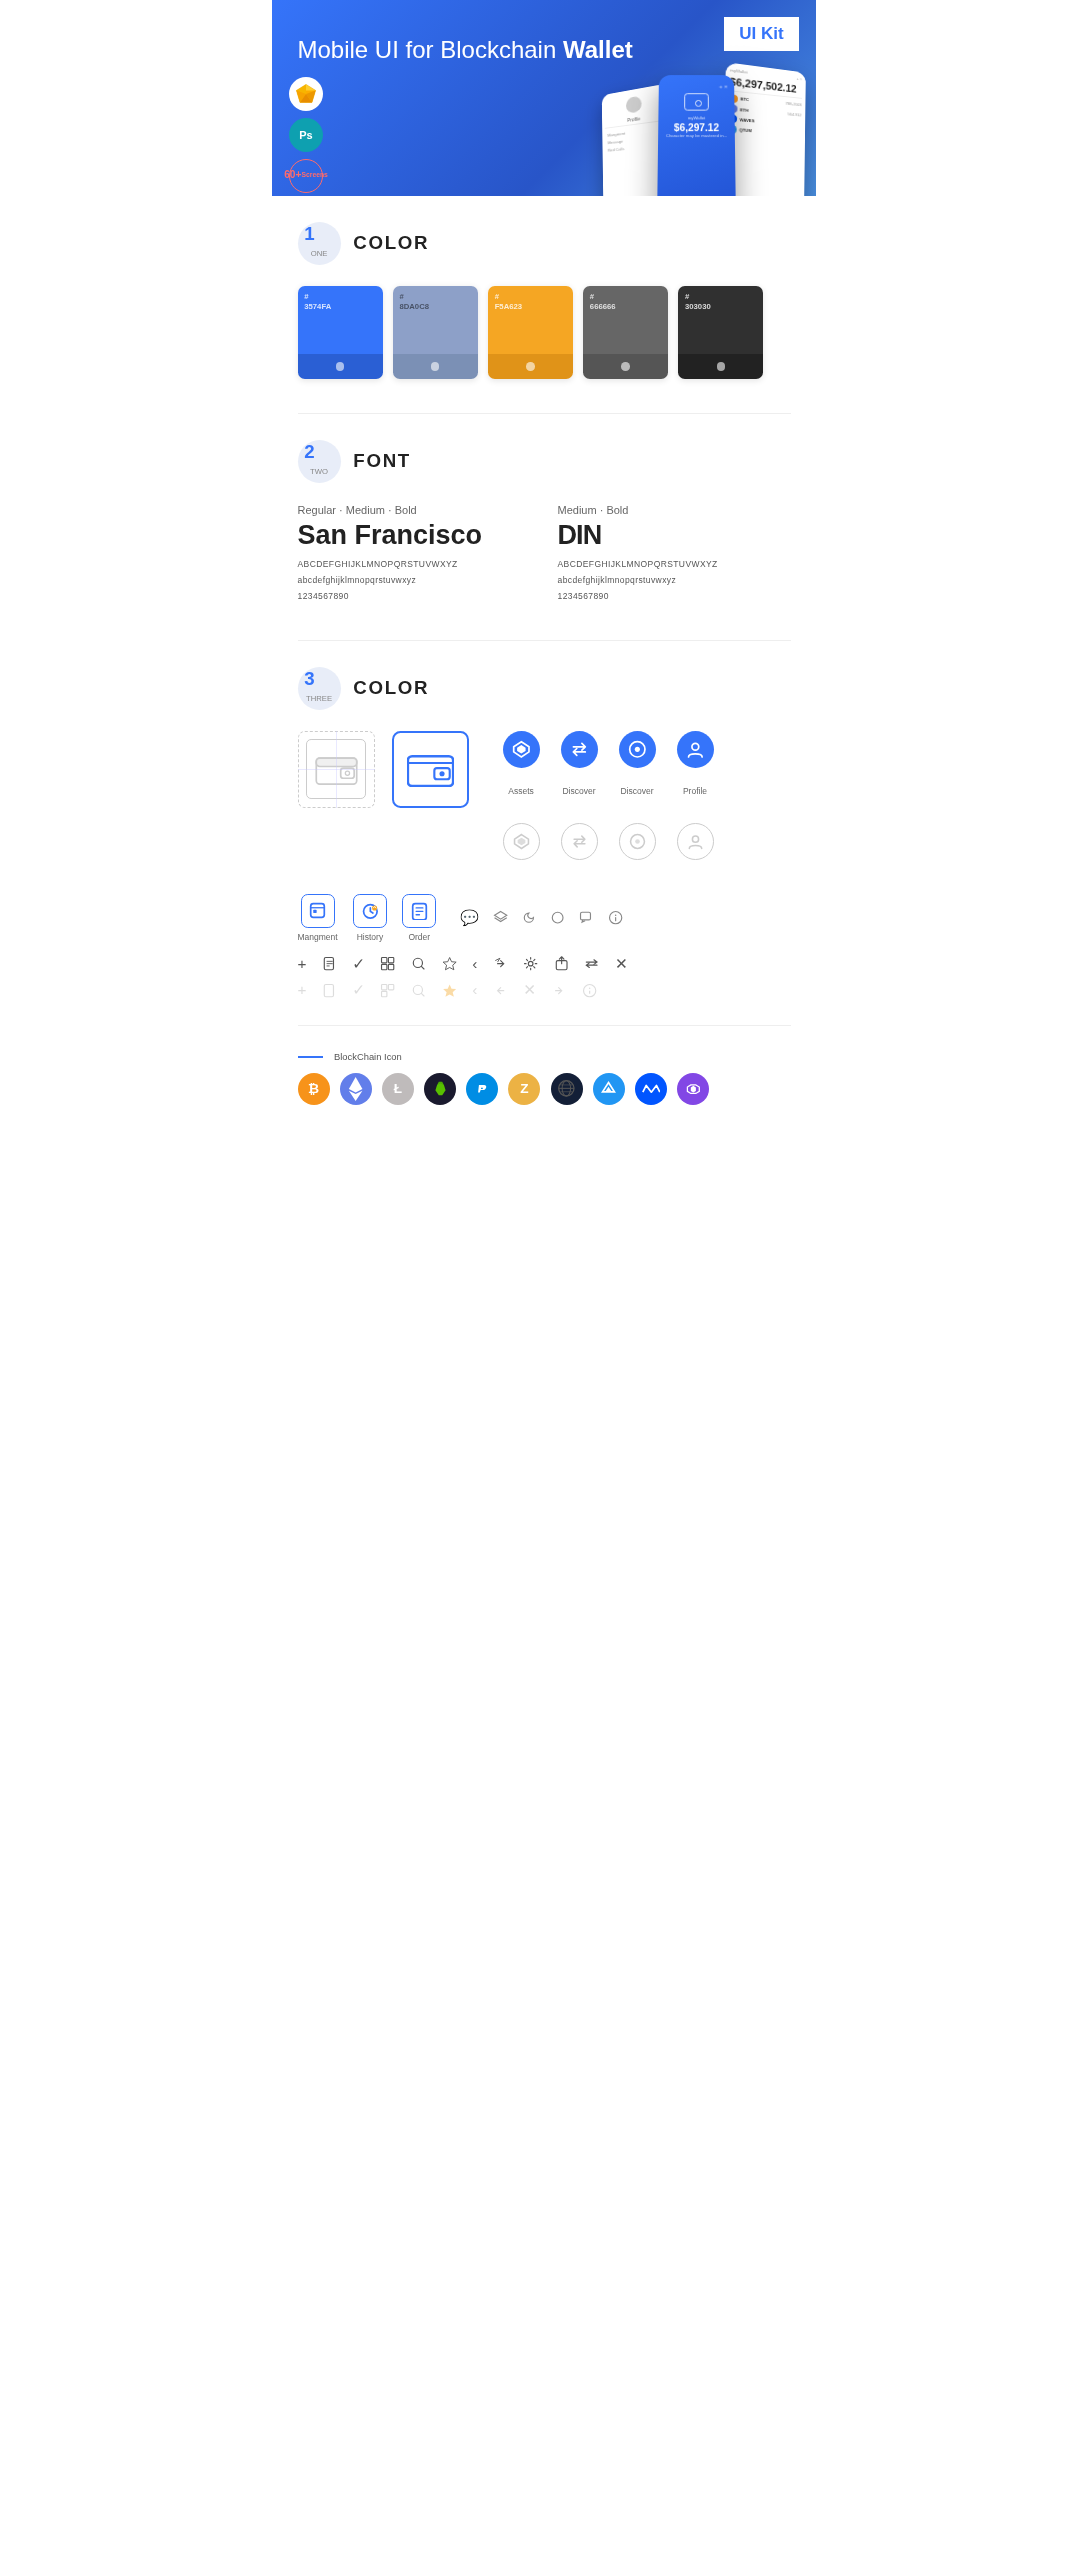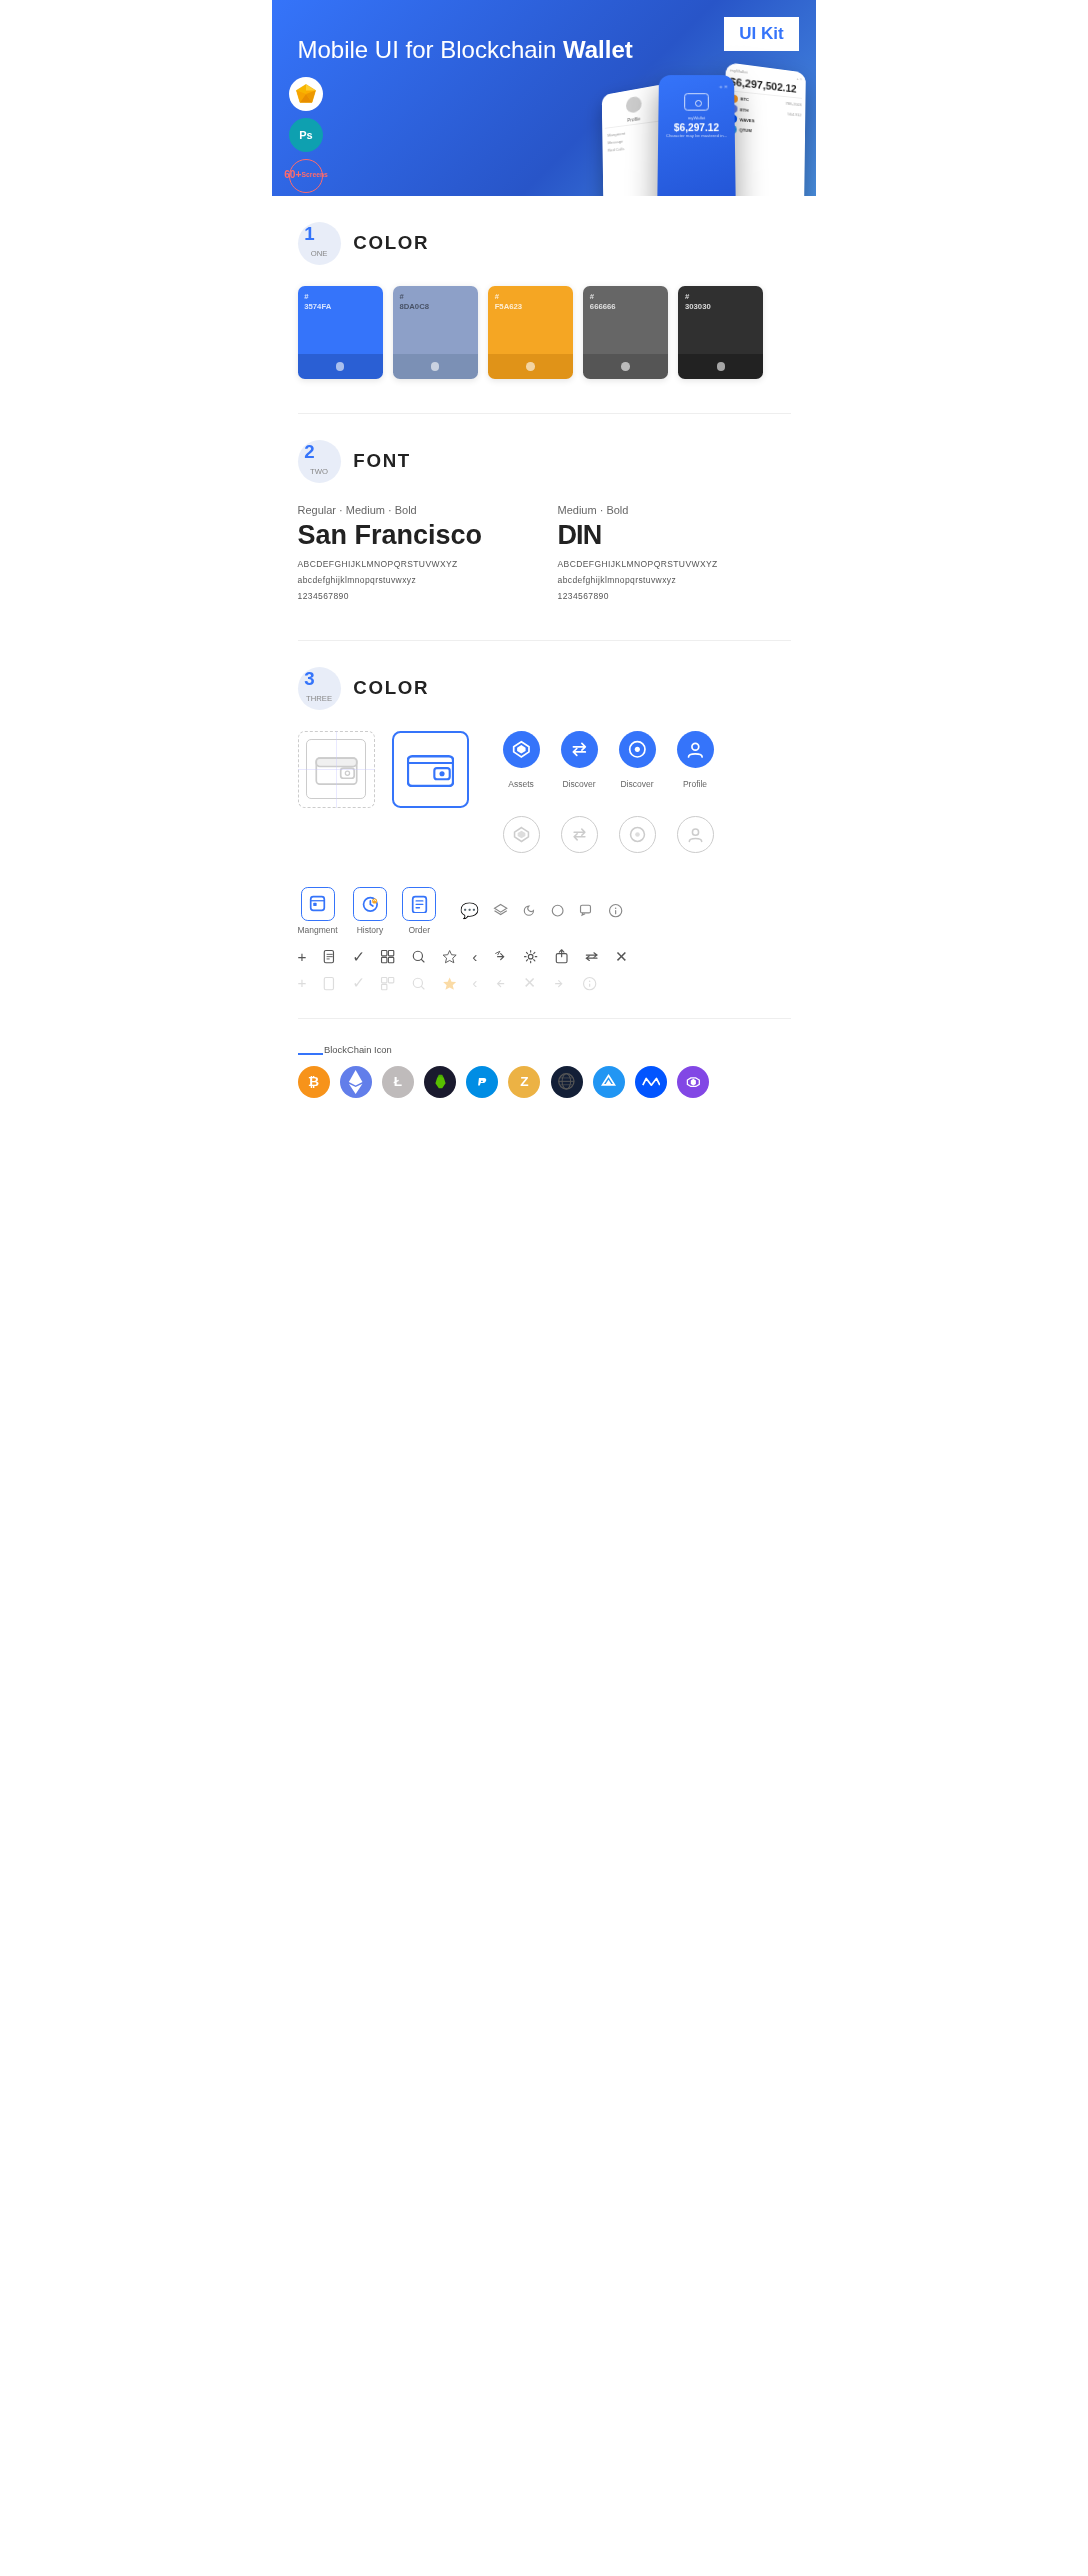--- a/index.html
+++ b/index.html
@@ -189,21 +189,21 @@
     .nav-icons-row {
       display: flex;
       gap: 21px;
       margin-bottom: 17px;
       align-items: flex-start;
     }
     .nav-icon-item {
       display: flex;
       flex-direction: column;
       align-items: center;
-      gap: 11px;
+      gap: 18px;
     }
     .nav-icon-circle {
       width: 37px; height: 37px;
       border-radius: 50%;
       background: #3574FA;
       display: flex; align-items: center; justify-content: center;
       color: #fff;
       font-size: 15.3px;
     }
     .nav-icon-circle.outline {
@@ -250,22 +250,22 @@
       display: flex;
       gap: 15.3px;
       align-items: center;
       flex-wrap: wrap;
       margin-bottom: 12.8px;
       opacity: 0.4;
     }
 
     .blockchain-label {
       display: flex;
-      align-items: flex-end;
-      gap: 1px;
+      align-items: center;
+      gap: 11px;
       margin-bottom: 10.2px;
     }
     .blockchain-line {
       width: 25.5px; height: 2.6px;
       background: #3574FA;
     }
     .blockchain-text {
       font-size: 9.4px;
       color: #555;
     }

